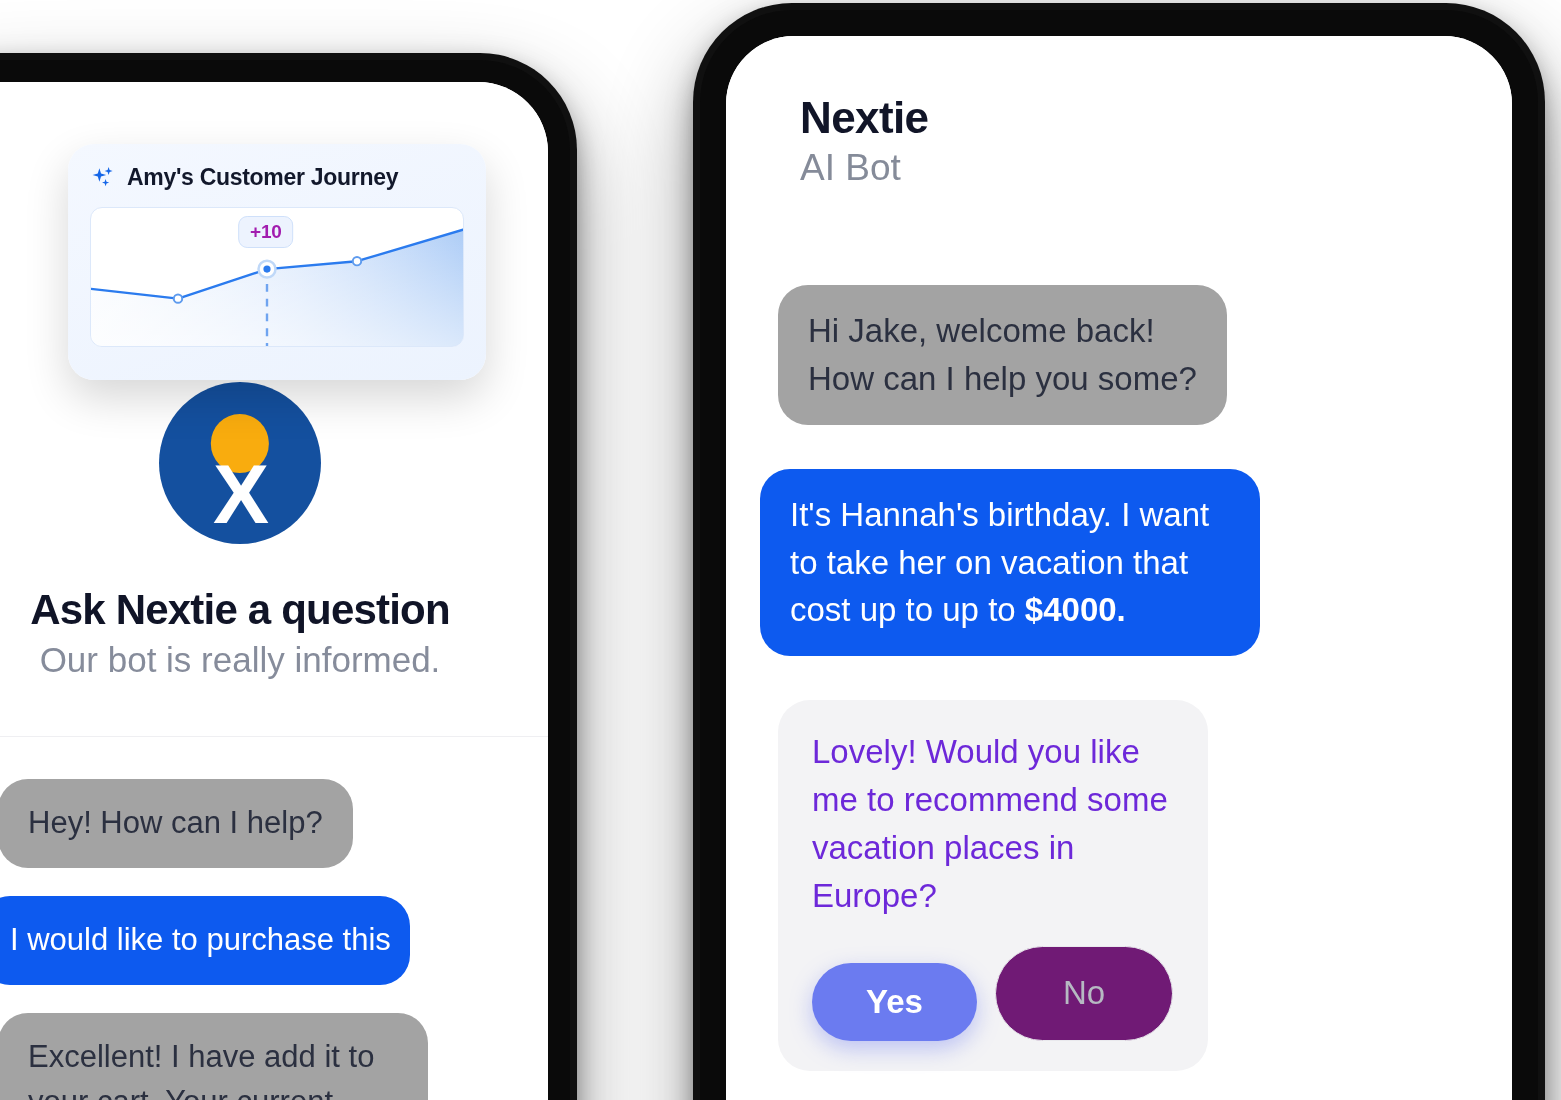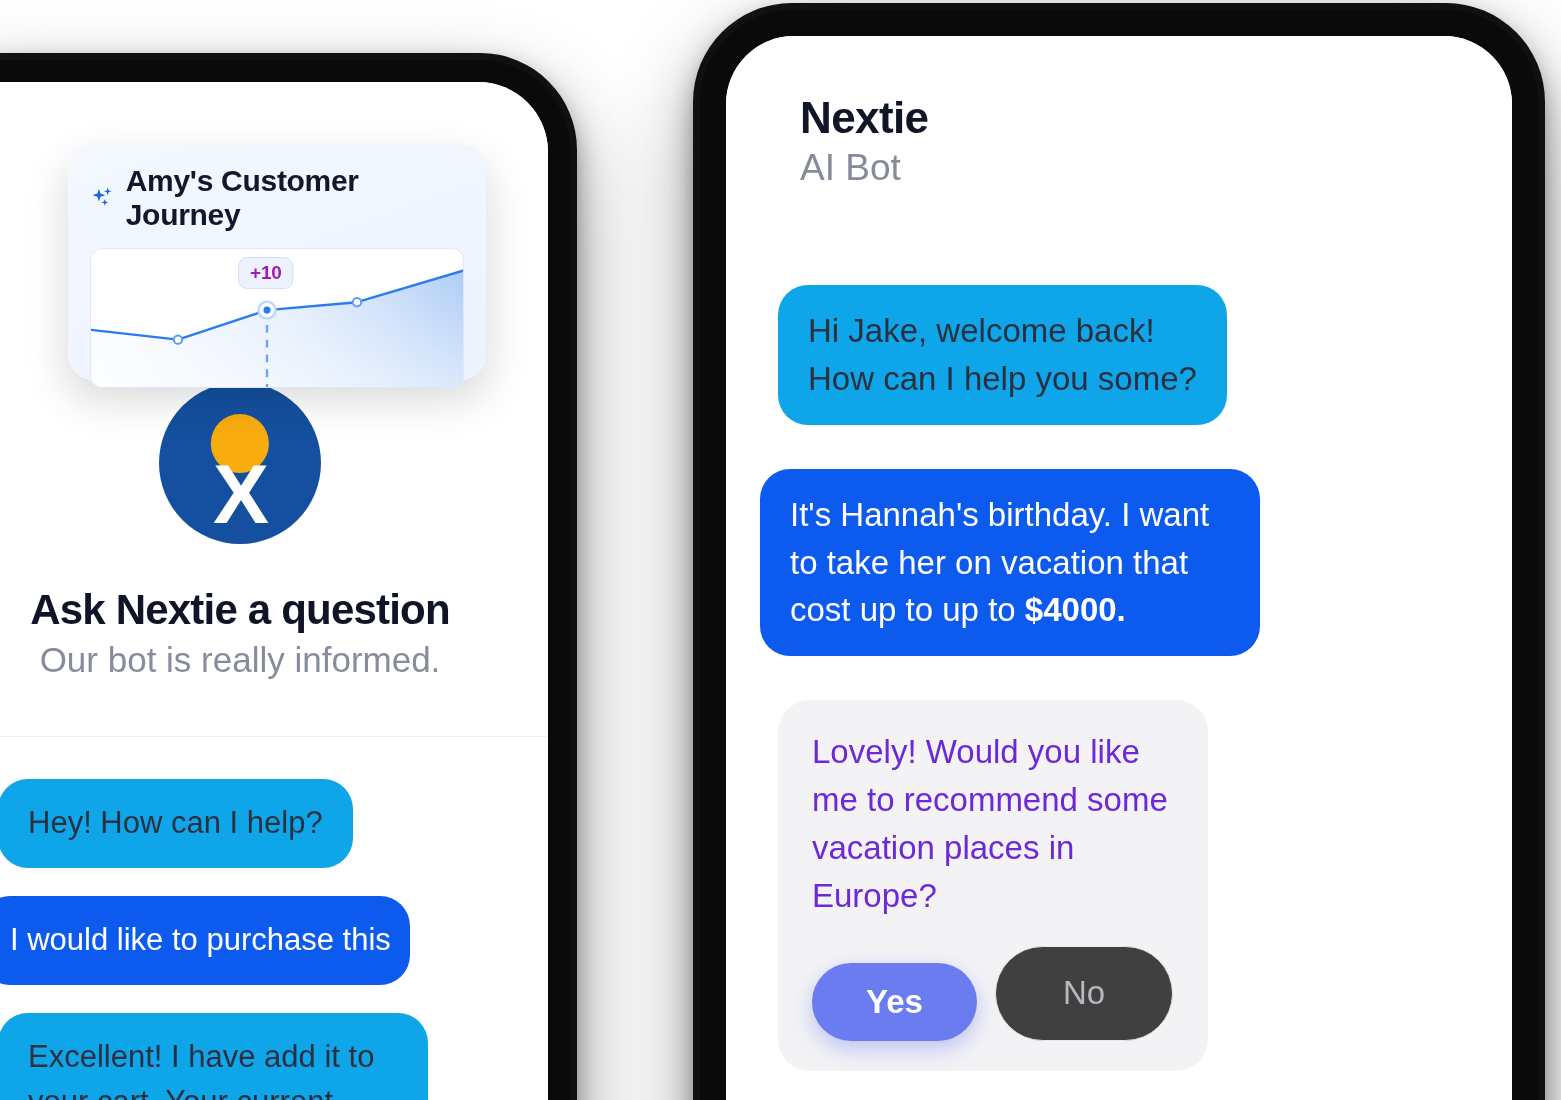--- a/index.html
+++ b/index.html
@@ -133,21 +133,21 @@
   .row .av { flex: 0 0 auto; margin-right: 18px; }
 
   .bubble {
     border-radius: 30px;
     padding: 22px 30px;
     font-size: 31px;
     line-height: 1.45;
     max-width: 460px;
   }
   .bubble.in {
-    background: #0ea5e9;
+    background: #a3a3a3;
     color: #2B3040;
     border-bottom-left-radius: 30px;
   }
   .bubble.out {
     background: var(--blue, #0D5AEF);
     color: #ffffff;
   }
   .bubble b { font-weight: 700; }
 
   #back-thread { padding-left: 48px; padding-right: 0; }
@@ -216,21 +216,21 @@
     font-family: inherit;
   }
   .choice.primary {
     background: var(--indigo, #6B7BF0);
     color: #ffffff;
     font-weight: 700;
     box-shadow: 0 8px 22px rgba(107,123,240,0.40);
     margin-top: 17px;
   }
   .choice.ghost {
-    background: #404040;
+    background: #701a75;
     color: #B6B9C2;
     border: 1.5px solid #E9E9ED;
     width: 178px;
   }
 
   .composer {
     margin: 0 34px 0 34px;
     padding-bottom: 0;
   }
   .composer-box {
@@ -256,21 +256,21 @@
     box-shadow: 0 18px 44px rgba(0,0,0,0.16);
     padding: 20px 22px 20px 22px;
   }
   .journey-head {
     display: flex;
     align-items: center;
     gap: 11px;
     margin-bottom: 16px;
   }
   .journey-title {
-    font-size: 30px;
+    font-size: 23px;
     font-weight: 700;
     color: #12182B;
     letter-spacing: -0.3px;
   }
   .journey-plot {
     position: relative;
     height: 140px;
     background: #ffffff;
     border: 1px solid #DCE8FA;
     border-radius: 12px;

